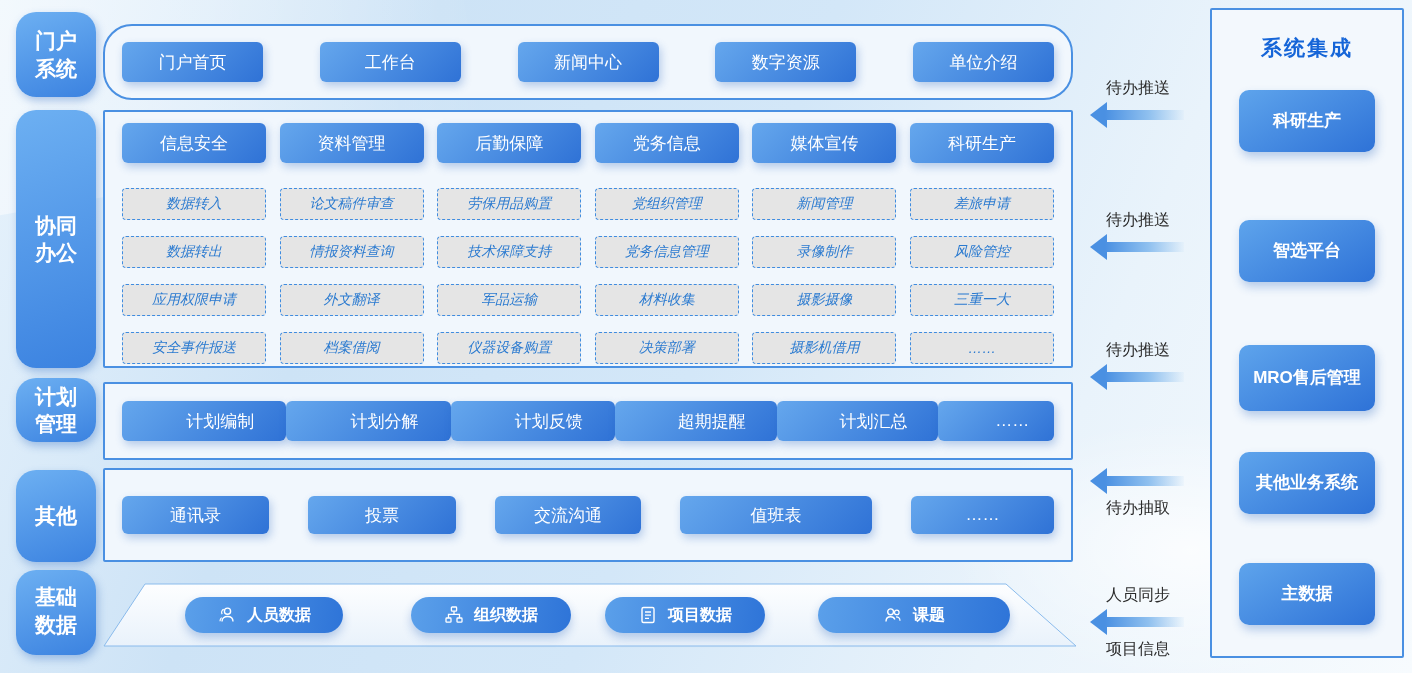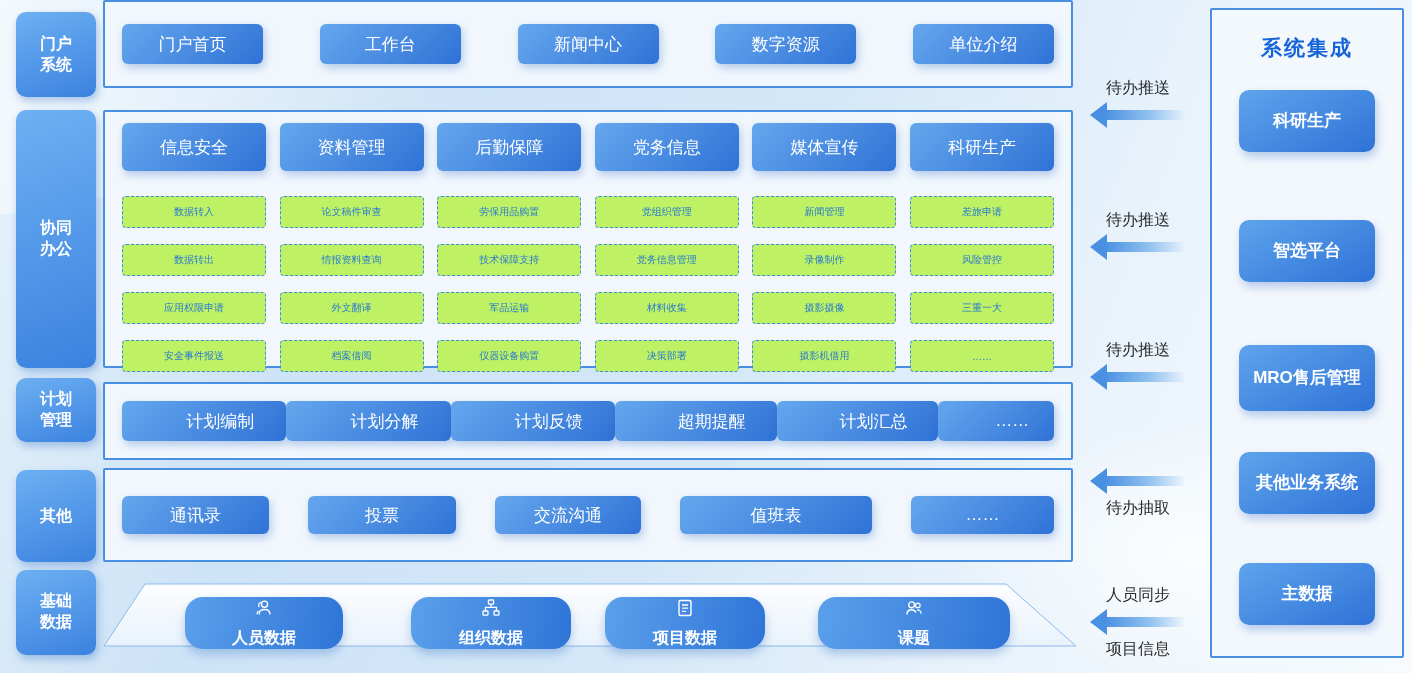--- a/index.html
+++ b/index.html
@@ -8,66 +8,66 @@
     font-family:"Liberation Sans","DejaVu Sans",sans-serif;
     background:linear-gradient(112deg,#e8f3fc 0%,#cde3f6 26%,#d3e7f8 50%,#e9f3fb 74%,#f7fbfe 100%);
   }
   .streak { position:absolute; pointer-events:none; }
   .streak.s1 { left:-90px; top:-60px; width:560px; height:240px; transform:rotate(-10deg);
     background:linear-gradient(100deg,rgba(255,255,255,.6),rgba(255,255,255,0)); }
   .streak.s2 { left:950px; top:420px; width:480px; height:260px;
     background:radial-gradient(closest-side,rgba(255,255,255,.75),rgba(255,255,255,0)); }
 
   
-  .side-tab { position:absolute; left:16px; width:80px; border-radius:10px;
+  .side-tab { position:absolute; left:16px; width:80px; border-radius:20px;
     background:linear-gradient(160deg,#6db0f2 0%,#3b82e0 100%);
     box-shadow:2px 4px 9px rgba(40,100,190,.35);
     display:flex; align-items:center; justify-content:center;
-    color:#fff; font-weight:bold; font-size:16px; }
+    color:#fff; font-weight:bold; font-size:21px; }
   .side-tab span { display:block; width:46px; text-align:center; line-height:1.3; word-break:break-all; }
   #tab-portal { top:12px;  height:85px; }
   #tab-collab { top:110px; height:258px; }
   #tab-plan   { top:378px; height:64px; }
   #tab-other  { top:470px; height:92px; }
   #tab-base   { top:570px; height:85px;font-family:Liberation Mono, monospace; }
 
   
   .section { position:absolute; left:103px; width:970px; box-sizing:border-box;
     border:2px solid #4a90e2; background:#f1f7fd; border-radius:2px; }
-  #sec-portal { top:0;   height:88px; }
+  #sec-portal { top:24px;   height:76px;border-radius:29px; }
   #sec-collab { top:110px; height:258px; }
   #sec-plan   { top:382px; height:78px; }
   #sec-other  { top:468px; height:94px; }
 
   .btn-solid { background:linear-gradient(135deg,#65a7ed 0%,#2f72d6 100%); color:#fff;
     border-radius:6px; display:flex; align-items:center; justify-content:center;
     font-size:17px; box-shadow:2px 4px 8px rgba(40,100,190,.3); cursor:default; }
 
   .row-flex { display:flex; align-items:center; justify-content:space-between;
     height:100%; padding:0 17px; }
   #sec-portal .btn-solid { width:141px; height:40px; }
 
   #sec-collab .cols { display:flex; justify-content:space-between; padding:11px 17px 0; }
   .collab-col { width:144px; display:flex; flex-direction:column; }
-  .collab-col .btn-solid { height:48px; margin-bottom:25px; }
+  .collab-col .btn-solid { height:40px; margin-bottom:25px; }
   .btn-dashed { height:30px; margin-bottom:16px; border:1px dashed #3f8ce0; border-radius:4px;
-    background:#bef264; color:#2a7ad0; font-size:10px;
-    display:flex; align-items:center; justify-content:center; cursor:default; }
+    background:#e5e5e5; color:#2a7ad0; font-size:14px;
+    display:flex; align-items:center; justify-content:center; cursor:default;font-style:italic; }
 
   #sec-plan .btn-solid  { height:40px;padding-left:32px; }
   #sec-other .btn-solid { height:38px; }
   .w147{width:147px} .w148{width:148px} .w146{width:146px} .w144{width:144px}
   .w192{width:192px} .w143{width:143px} .w93{width:93px}
 
   
   #platform { position:absolute; left:103px; top:583px; }
-  .pill { position:absolute; top:597px; height:52px; border-radius:18px;
+  .pill { position:absolute; top:597px; height:36px; border-radius:18px;
     background:linear-gradient(100deg,#5ba0ea 0%,#2e74d8 100%); color:#fff;
     display:flex; align-items:center; justify-content:center; gap:10px;
-    font-size:16px; font-weight:bold; box-shadow:0 5px 10px rgba(40,100,190,.3); cursor:default;flex-direction:column; }
+    font-size:16px; font-weight:bold; box-shadow:0 5px 10px rgba(40,100,190,.3); cursor:default; }
   #pill-person { left:185px; width:158px; }
   #pill-org    { left:411px; width:160px; }
   #pill-doc    { left:605px; width:160px; }
   #pill-group  { left:818px; width:192px;justify-content:center; }
   .pill svg { display:block; }
 
   
   #int-panel { position:absolute; left:1210px; top:8px; width:194px; height:650px;
     box-sizing:border-box; border:2px solid #4a90e2; background:#f3f8fd; border-radius:2px; }
   #int-title { margin-top:24px; text-align:center; font-size:21px; font-weight:bold;

